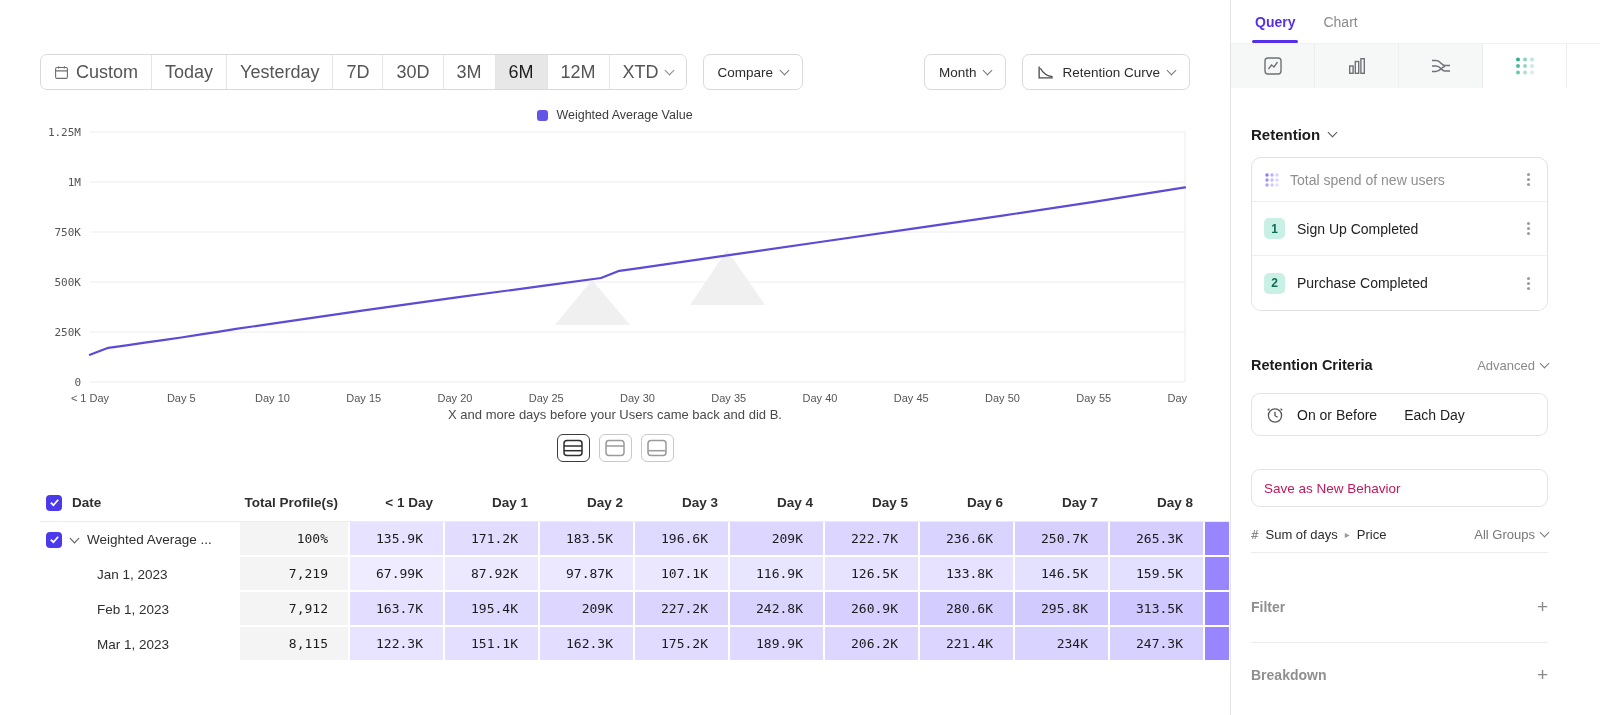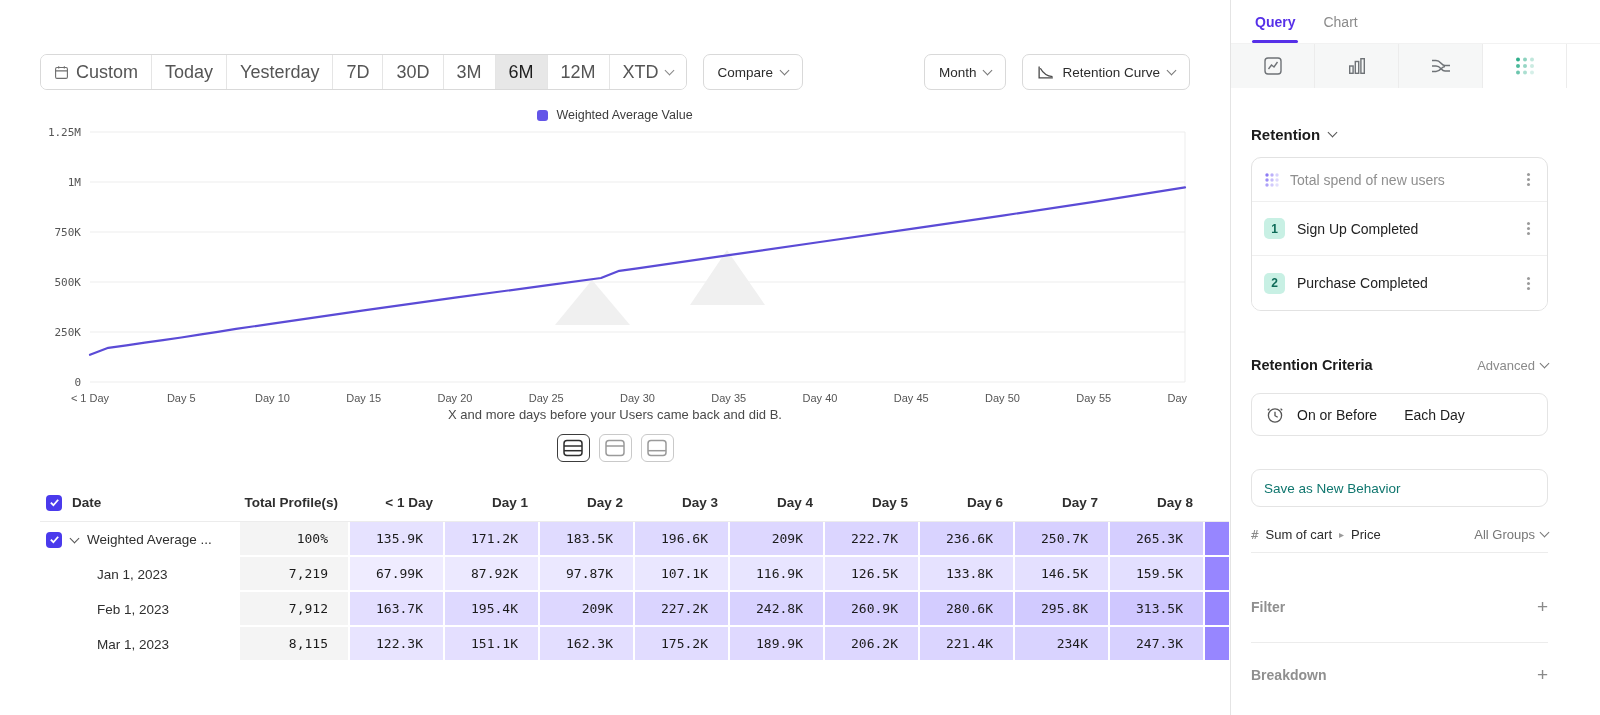--- a/index.html
+++ b/index.html
@@ -64,21 +64,21 @@
   .step:last-child{border-bottom:none}
   .badge{width:21px;height:21px;border-radius:5px;background:#c8f0e4;color:#0e6b58;font-size:12px;font-weight:bold;display:flex;align-items:center;justify-content:center;flex:0 0 21px}
   .step-label{font-size:14px;color:#222}
   .kebab{width:3px;height:3px;border-radius:50%;background:#9a9a9a;box-shadow:0 -5px 0 #9a9a9a,0 5px 0 #9a9a9a;margin-left:auto;margin-right:5px;cursor:pointer}
   .crit-row{margin-top:46px;display:flex;align-items:center;justify-content:space-between}
   .crit-title{font-size:14.5px;font-weight:bold;color:#1c1c1c}
   .advanced{font-size:13px;color:#8a8a8a;display:flex;align-items:center;gap:6px;cursor:pointer}
   .timing{margin-top:20px;border:1px solid #e4e4e4;border-radius:9px;height:43px;display:flex;align-items:center;padding:0 14px;gap:13px}
   .timing .tlabel{font-size:14px;color:#1e1e1e;cursor:pointer}
   .timing .tlabel+.tlabel{margin-left:14px}
-  .save-btn{margin-top:33px;border:1px solid #e4e4e4;border-radius:9px;height:38px;display:flex;align-items:center;padding:0 12px;font-family:"Liberation Sans",sans-serif;font-size:13.5px;color:#0f766e;background:#fff;width:100%;cursor:pointer}
+  .save-btn{margin-top:33px;border:1px solid #e4e4e4;border-radius:9px;height:38px;display:flex;align-items:center;padding:0 12px;font-family:"Liberation Sans",sans-serif;font-size:13.5px;color:#be185d;background:#fff;width:100%;cursor:pointer}
   .measure{margin-top:10px;height:36px;display:flex;align-items:center;gap:7px;border-bottom:1px solid #ececec;font-size:13px}
   .measure .hash{color:#8a8a8a;font-family:"DejaVu Sans Mono",monospace;font-size:12.5px}
   .measure .ev{color:#2b2b2b;cursor:pointer}
   .measure .sep{color:#9a9a9a;font-size:10px}
   .measure .groups{margin-left:auto;color:#777;display:flex;gap:6px;align-items:center;cursor:pointer;font-size:13px}
   .addrow{display:flex;align-items:center;justify-content:space-between;color:#8f8f8f;font-weight:bold;font-size:14px}
   .filter-row{margin-top:44px}
   .divider{margin-top:26px;border-top:1px solid #ececec}
   .breakdown-row{margin-top:22px}
   .plus{font-size:19px;color:#8a8a8a;font-weight:normal;cursor:pointer;line-height:1}
@@ -420,21 +420,21 @@
             </g>
           </svg>
         <span class="tlabel">On or Before</span>
         <span class="tlabel">Each Day</span>
       </div>
 
       <button class="save-btn">Save as New Behavior</button>
 
       <div class="measure">
         <span class="hash">#</span>
-        <span class="ev">Sum of cart</span>
+        <span class="ev">Sum of days</span>
         <span class="sep">▸</span>
         <span class="ev">Price</span>
         <span class="groups">
           <span>All Groups</span>
           <span class="chev"></span>
         </span>
       </div>
 
       <div class="addrow filter-row">
         <span>Filter</span>

